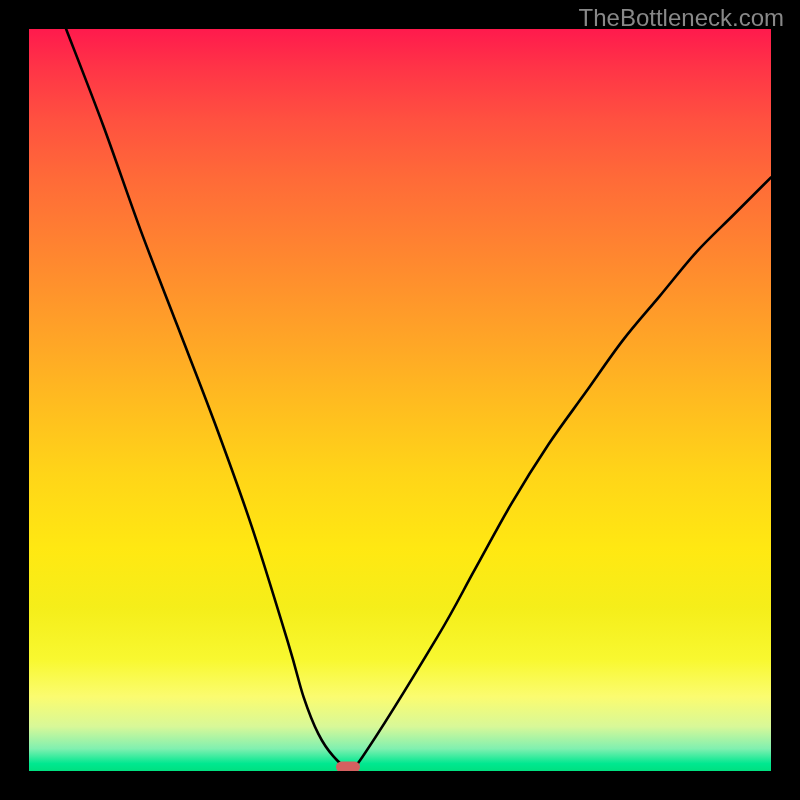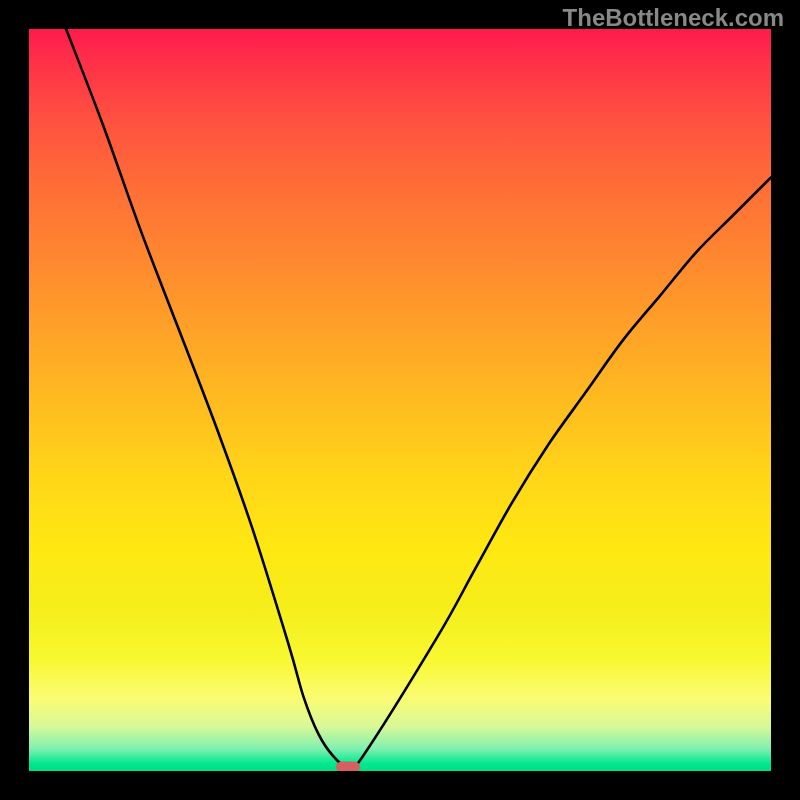--- a/index.html
+++ b/index.html
@@ -16,21 +16,21 @@
     width: 800px;
     height: 800px;
     background: #000;
   }
   .watermark {
     position: absolute;
     top: 4px;
     right: 16px;
     color: #888;
     font-size: 24px;
-    font-weight: 700;
+    font-weight: 400;
     z-index: 10;
   }
   .plot-area {
     position: absolute;
     left: 29px;
     top: 29px;
     width: 742px;
     height: 742px;
     overflow: hidden;
   }

